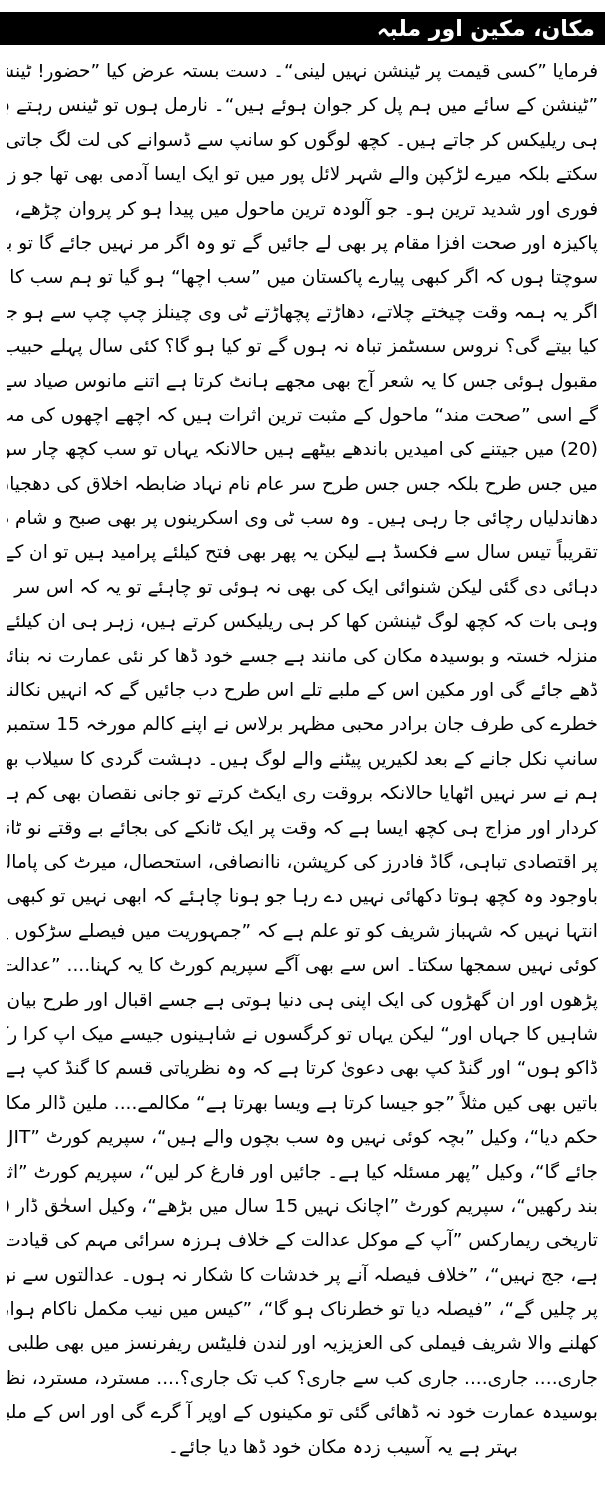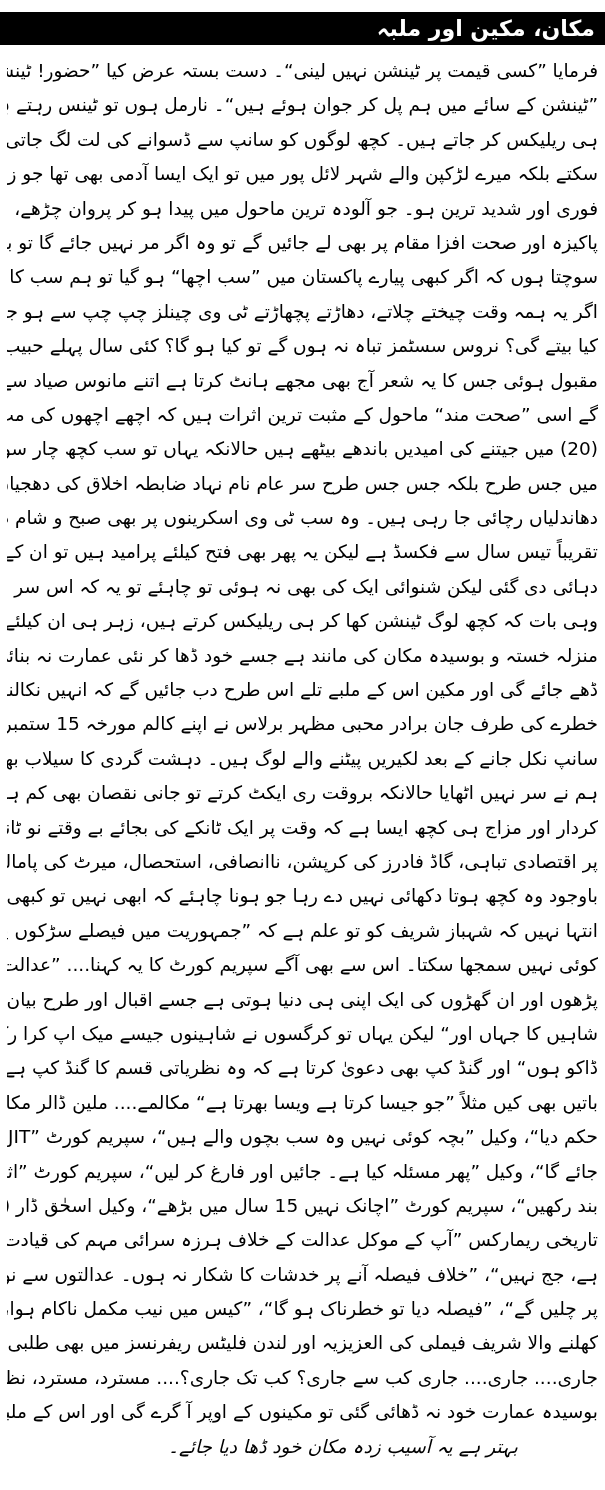--- a/index.html
+++ b/index.html
@@ -56,21 +56,20 @@
     text-align: justify;
     text-align-last: justify;
     overflow: hidden;
     color: #000000;
   }
   .line.last {
     text-align: right;
     text-align-last: right;
     padding-right: 80px;
     white-space: normal;
-    font-style: italic;
   }
 </style>
 </head>
 <body>
 
 <div class="page">
 
   <div class="title-bar">
     <span class="title">مکان، مکین اور ملبہ</span>
   </div>

